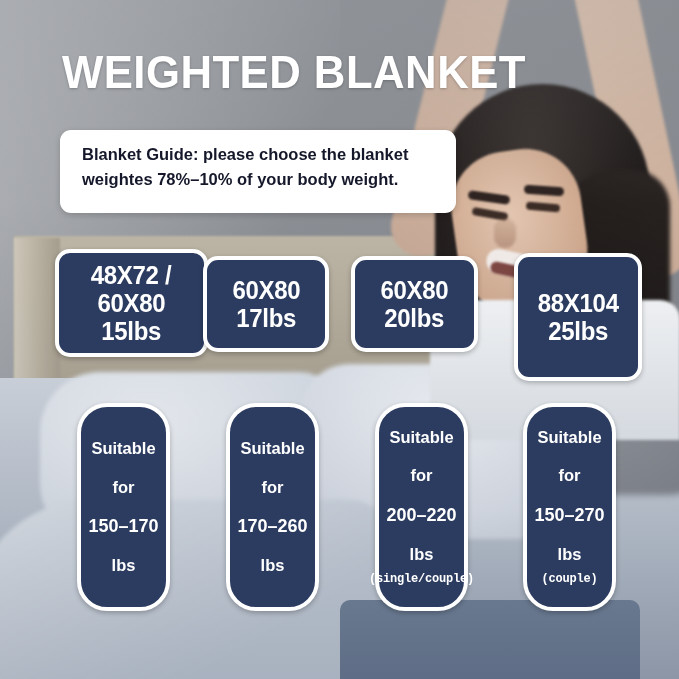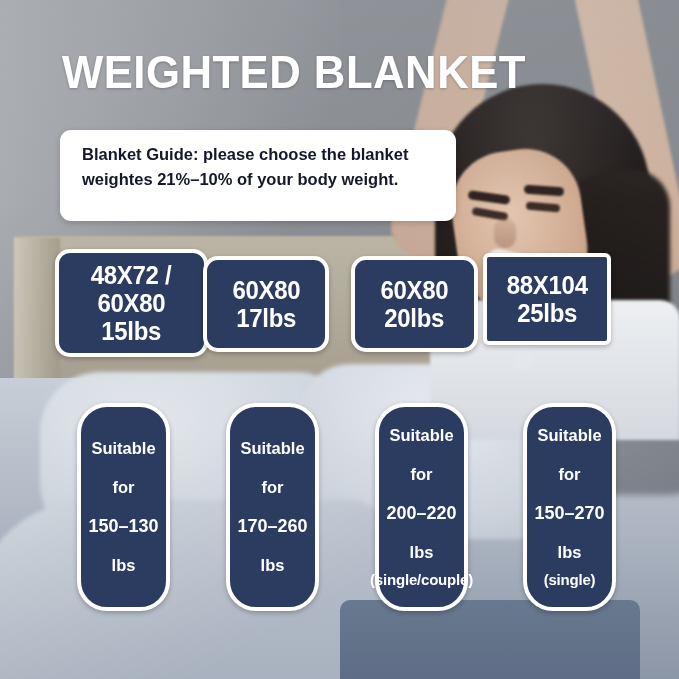--- a/index.html
+++ b/index.html
@@ -115,21 +115,21 @@
     letter-spacing:.5px;
     transform:scaleX(.93);
     transform-origin:left center;
     white-space:nowrap;
     text-shadow:0 1px 3px rgba(0,0,0,.25);
   }
 
   .guide-box{
     position:absolute;left:60px;top:130px;width:396px;
     background:#ffffff;border-radius:11px;
-    padding:12px 18px 29px 22px;
+    padding:12px 18px 21px 22px;
     box-sizing:border-box;
     box-shadow:0 2px 6px rgba(0,0,0,.18);
   }
   .guide-text{
     color:#15182a;font-size:16.5px;font-weight:bold;line-height:1.52;
     font-family:"Liberation Sans", sans-serif;
   }
 
   .size-box{
     position:absolute;
@@ -143,38 +143,38 @@
     text-align:center;
   }
   .size-box .ln{
     display:block;font-size:25px;line-height:1.12;letter-spacing:-.3px;
     transform:scaleX(.96);white-space:nowrap;
   }
 
   .sb1{left:55px;top:249px;width:153px;height:108px;}
   .sb2{left:203px;top:256px;width:126px;height:96px;}
   .sb3{left:351px;top:256px;width:127px;height:96px;}
-  .sb4{left:483px;top:253px;width:128px;height:92px;border-radius:6px;}
+  .sb4{left:514px;top:253px;width:128px;height:128px;}
 
   .suit-box{
     position:absolute;
     background:#2c3c60;
     border:4px solid #ffffff;
     border-radius:30px;
     box-sizing:border-box;
     display:flex;flex-direction:column;align-items:center;justify-content:center;
     color:#fff;font-weight:bold;text-align:center;
     box-shadow:0 2px 5px rgba(0,0,0,.25);
     padding:22px 4px;
   }
   .suit-box .sl{
     display:block;font-size:16.5px;line-height:1;margin:11px 0;white-space:nowrap;
   }
   .suit-box .sl.big{font-size:18px;}
-  .suit-box .sl.small{font-size:15px;margin-top:0;letter-spacing:-.2px;}
+  .suit-box .sl.small{font-size:12px;margin-top:0;letter-spacing:-.2px;font-family:Liberation Mono, monospace;}
 
   .tb1{left:77px;top:403px;width:93px;height:208px;}
   .tb2{left:226px;top:403px;width:93px;height:208px;}
   .tb3{left:375px;top:403px;width:93px;height:208px;}
   .tb4{left:523px;top:403px;width:93px;height:208px;}
 </style>
 </head>
 <body>
 
 <div class="canvas">
@@ -206,21 +206,21 @@
     <div class="strap"></div>
     <div class="vignette"></div>
   </div>
 
   <div class="content">
 
     <div class="title">WEIGHTED BLANKET</div>
 
     <div class="guide-box">
       <div class="guide-text">Blanket Guide: please choose the blanket</div>
-      <div class="guide-text">weightes 21%–10% of your body weight.</div>
+      <div class="guide-text">weightes 78%–10% of your body weight.</div>
     </div>
 
     <div class="size-box sb1">
       <span class="ln">48X72 /</span>
       <span class="ln">60X80</span>
       <span class="ln">15lbs</span>
     </div>
 
     <div class="size-box sb2">
       <span class="ln">60X80</span>
@@ -233,21 +233,21 @@
     </div>
 
     <div class="size-box sb4">
       <span class="ln">88X104</span>
       <span class="ln">25lbs</span>
     </div>
 
     <div class="suit-box tb1">
       <span class="sl">Suitable</span>
       <span class="sl">for</span>
-      <span class="sl big">150–130</span>
+      <span class="sl big">150–170</span>
       <span class="sl">lbs</span>
     </div>
 
     <div class="suit-box tb2">
       <span class="sl">Suitable</span>
       <span class="sl">for</span>
       <span class="sl big">170–260</span>
       <span class="sl">lbs</span>
     </div>
 
@@ -257,17 +257,17 @@
       <span class="sl big">200–220</span>
       <span class="sl">lbs</span>
       <span class="sl small">(single/couple)</span>
     </div>
 
     <div class="suit-box tb4">
       <span class="sl">Suitable</span>
       <span class="sl">for</span>
       <span class="sl big">150–270</span>
       <span class="sl">lbs</span>
-      <span class="sl small">(single)</span>
+      <span class="sl small">(couple)</span>
     </div>
 
   </div>
 </div>
 
 </body></html>

